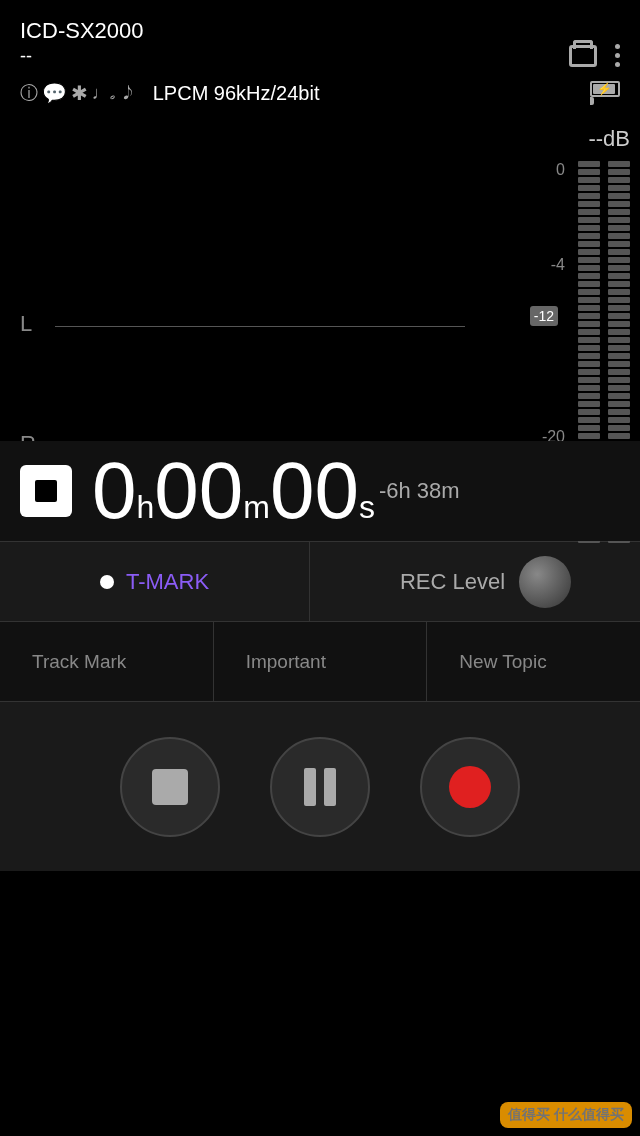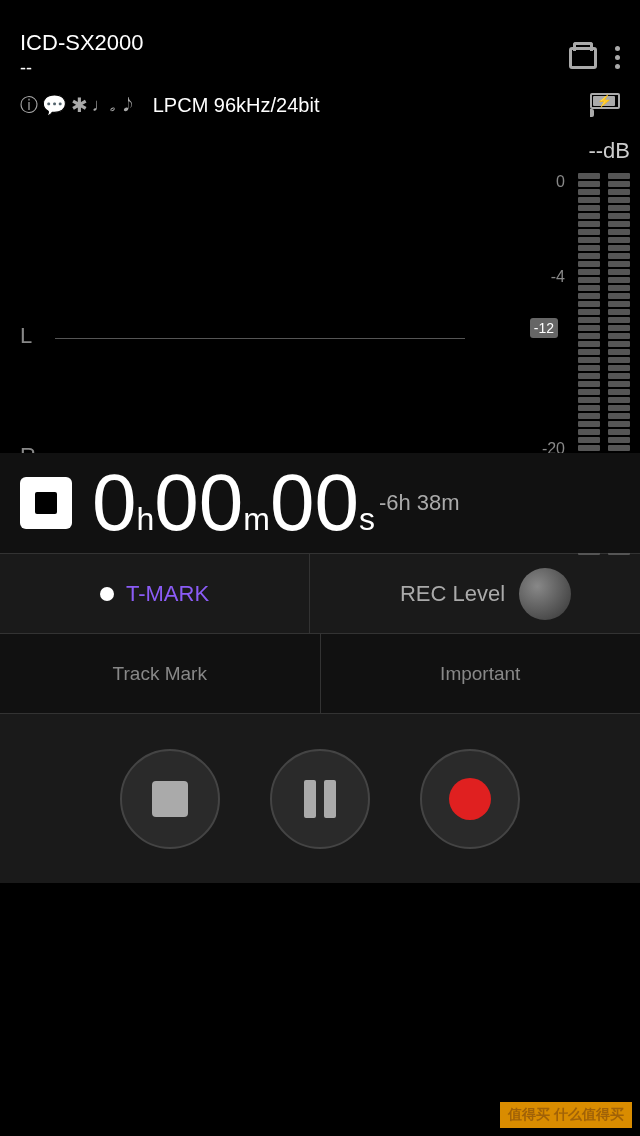--- a/index.html
+++ b/index.html
@@ -8,24 +8,24 @@
       height: 1136px;
       background: #000;
       color: #fff;
       font-family: 'Arial', sans-serif;
       overflow: hidden;
       position: relative;
     }
 
     
     .header {
-      padding: 30px 20px 8px 20px;
+      padding: 18px 20px 8px 20px;
       display: flex;
       justify-content: space-between;
-      align-items: center;
+      align-items: flex-end;
     }
     .header-left {}
     .device-name {
       font-size: 22px;
       font-weight: 400;
       color: #fff;
     }
     .device-sub {
       font-size: 18px;
       color: #fff;
@@ -254,22 +254,22 @@
     .button-row-2 {
       display: flex;
       height: 80px;
       border-top: 1px solid #333;
       background: #111;
     }
     .mark-btn {
       flex: 1;
       display: flex;
       align-items: center;
-      justify-content: center;
       border-right: 1px solid #333;
+      padding-left: 32px;
     }
     .mark-btn:last-child { border-right: none; }
     .mark-btn-label {
       font-size: 19px;
       color: #888;
     }
 
     
     .transport {
       display: flex;
@@ -317,24 +317,24 @@
       background: #e02020;
       border-radius: 50%;
     }
 
     
     .watermark {
       position: absolute;
       bottom: 8px;
       right: 8px;
       background: rgba(255,165,0,0.85);
-      color: #a16207;
+      color: #737373;
       font-size: 14px;
       padding: 4px 8px;
-      border-radius: 0;
+      border-radius: 8px;
       font-weight: bold;
     }
 
     
     .icon-briefcase {
       width: 28px;
       height: 22px;
       border: 3px solid #aaa;
       border-radius: 3px;
       position: relative;
@@ -586,20 +586,23 @@
   </div>
 </div>
 
 <div class="button-row-2">
   <div class="mark-btn">
     <span class="mark-btn-label">Track Mark</span>
   </div>
   <div class="mark-btn">
     <span class="mark-btn-label">Important</span>
   </div>
+  <div class="mark-btn">
+    <span class="mark-btn-label">New Topic</span>
+  </div>
 </div>
 
 <div class="transport">
   <div class="transport-btn">
     <div class="stop-square"></div>
   </div>
   <div class="transport-btn">
     <div class="pause-bars">
       <div class="pause-bar"></div>
       <div class="pause-bar"></div>

